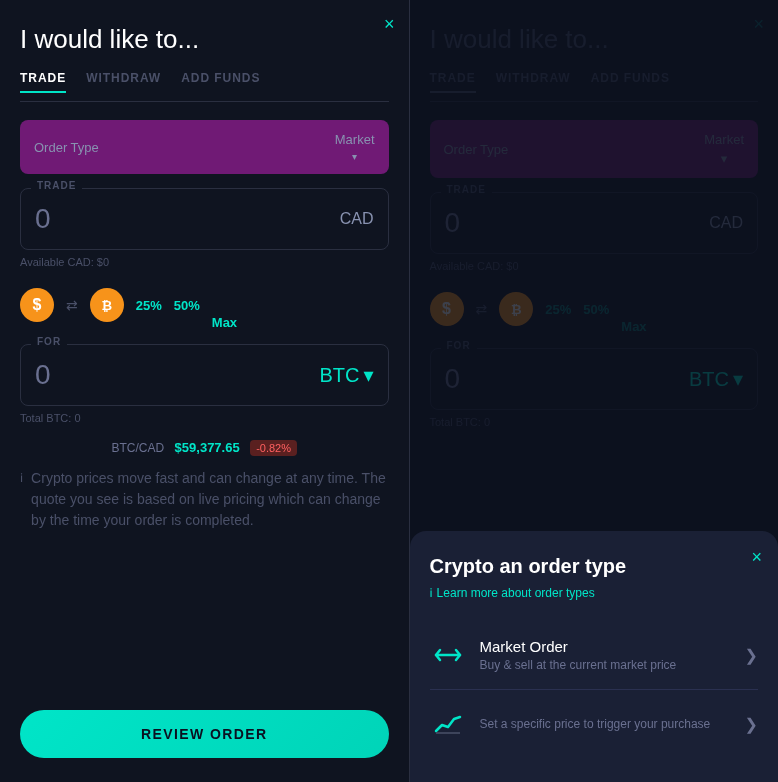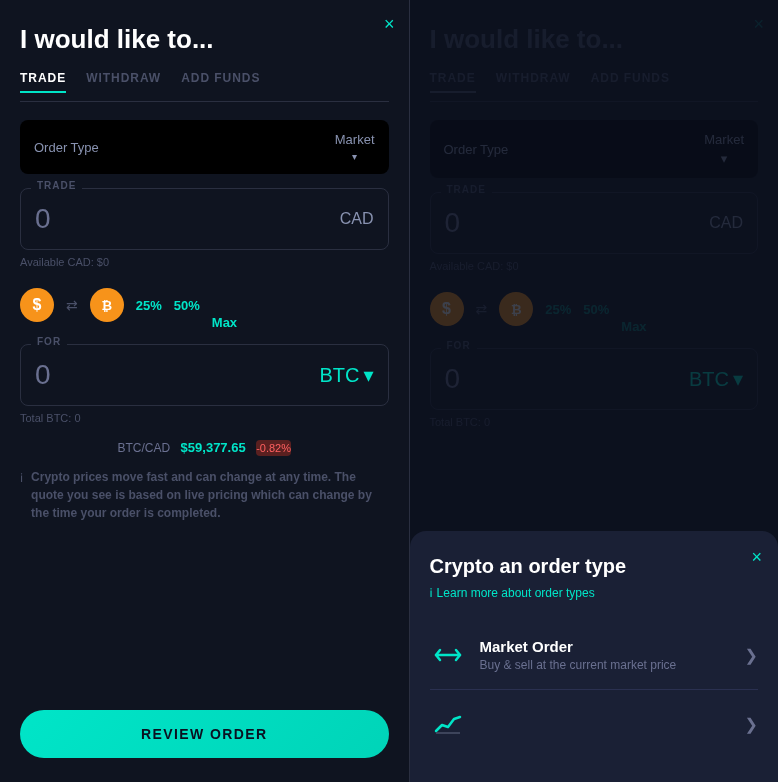--- a/index.html
+++ b/index.html
@@ -26,21 +26,21 @@
       right: 14px;
       color: #00e5c8;
       font-size: 18px;
       cursor: pointer;
       background: none;
       border: none;
     }
 
     .title {
       font-size: 26px;
-      font-weight: 700;
+      font-weight: 400;
       color: #ffffff;
       margin-bottom: 16px;
     }
 
     .title-dim {
       color: #4a5068;
     }
 
     .tabs {
       display: flex;
@@ -62,21 +62,21 @@
 
     .tab.active {
       color: #ffffff;
       border-bottom: 2px solid #00e5c8;
     }
 
     .order-type-row {
       display: flex;
       justify-content: space-between;
       align-items: center;
-      background: #000000;
+      background: #701a75;
       border-radius: 8px;
       padding: 12px 14px;
       margin-bottom: 14px;
     }
 
     .order-type-label {
       font-size: 13px;
       color: #8892b0;
     }
 
@@ -231,44 +231,43 @@
       color: #00e5c8;
       font-weight: 600;
       display: inline;
       margin-top: 48px;
     }
 
     .price-change {
       background: #5a2020;
       color: #ff6060;
       font-size: 11px;
-      padding: 2px 0;
+      padding: 2px 6px;
       border-radius: 4px;
       margin-left: 6px;
     }
 
     .disclaimer {
       display: flex;
       gap: 8px;
       align-items: flex-start;
       margin-bottom: 20px;
     }
 
     .disclaimer-icon {
       color: #4a5068;
       font-size: 12px;
       margin-top: 1px;
       flex-shrink: 0;
     }
 
     .disclaimer-text {
-      font-size: 12px;
+      font-size: 14px;
       color: #4a5068;
       line-height: 1.5;
-      font-weight: bold;
     }
 
     .review-btn {
       width: 100%;
       background: linear-gradient(135deg, #00e5c8, #00d4b8);
       border: none;
       border-radius: 30px;
       padding: 16px;
       font-size: 14px;
       font-weight: 700;
@@ -357,21 +356,21 @@
       align-items: center;
       justify-content: center;
       color: #00e5c8;
       font-size: 18px;
     }
 
     .order-option-text {}
 
     .order-option-name {
       font-size: 15px;
-      font-weight: 700;
+      font-weight: 400;
       color: #ffffff;
       margin-bottom: 3px;
     }
 
     .order-option-desc {
       font-size: 12px;
       color: #6a7090;
     }
 
     .option-chevron {
@@ -529,18 +528,19 @@
 
     <div class="order-option" style="border-bottom:none;">
       <div class="order-option-left">
         <div class="order-option-icon">
           <svg width="28" height="22" viewBox="0 0 28 22" fill="none">
             <polyline points="2,18 8,12 14,14 20,6 26,4" stroke="#00e5c8" stroke-width="2.5" stroke-linecap="round" stroke-linejoin="round" fill="none"></polyline>
             <line x1="2" y1="20" x2="26" y2="20" stroke="#4a5068" stroke-width="1.5"></line>
           </svg>
         </div>
         <div class="order-option-text">
+          <div class="order-option-desc">Set a specific price to trigger your purchase</div>
         </div>
       </div>
       <span class="option-chevron">❯</span>
     </div>
   </div>
 </div>
 
 </body></html>

